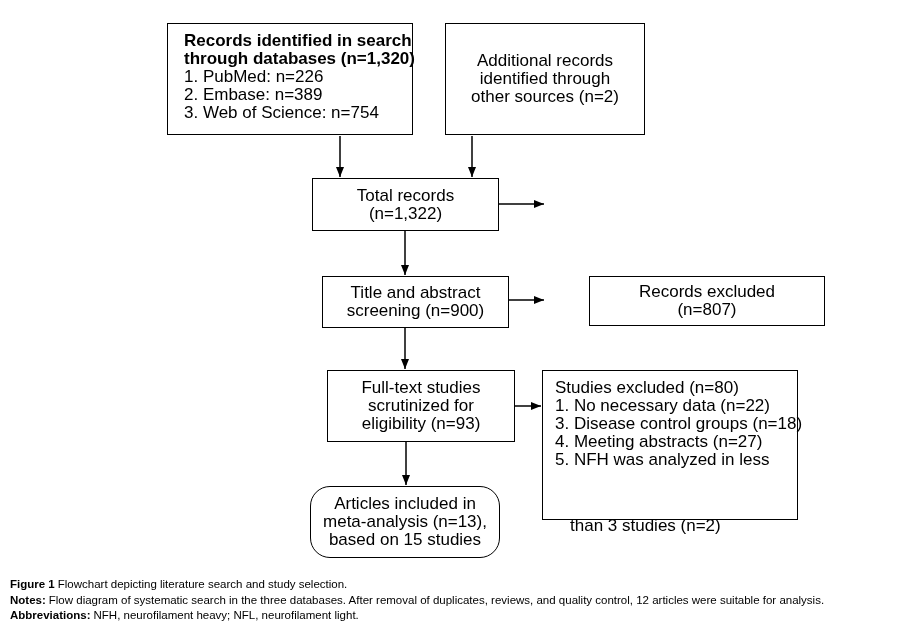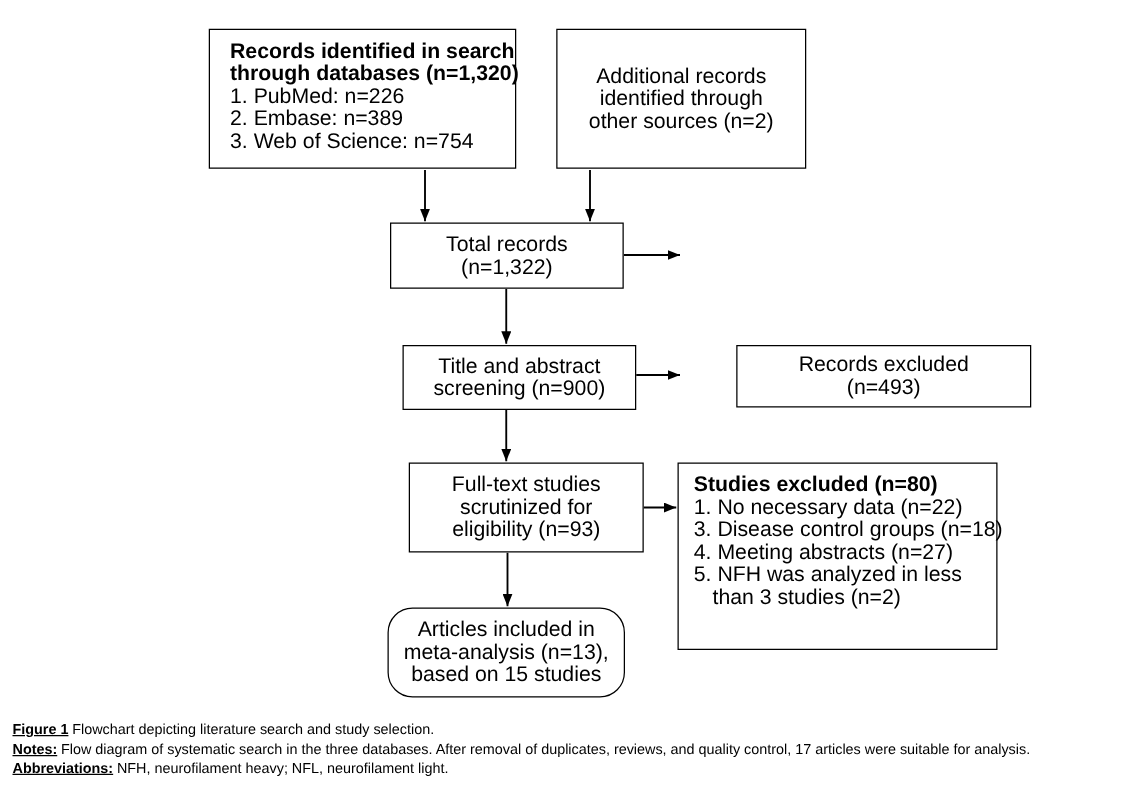--- a/index.html
+++ b/index.html
@@ -56,33 +56,33 @@
   #box-screening    { left: 312px; top: 276px; width: 187px; height: 52px; margin-left: 10px; }
   #box-rec-excluded { left: 545px; top: 276px; width: 236px; height: 50px; margin-left: 44px; }
   #box-fulltext     { left: 311px; top: 370px; width: 188px; height: 72px; margin-left: 16px; }
   #box-articles     { left: 310px; top: 486px; width: 190px; height: 72px; border-radius: 20px; }
 
   
   #box-studies-excluded {
     left: 542px; top: 370px; width: 256px; height: 150px;
     padding: 8px 4px 0 12px;
   }
-  #box-studies-excluded .box-title { font-weight: bold; white-space: nowrap; }
-  #box-studies-excluded .item.cont { padding-left: 15px; }
+  #box-studies-excluded .box-title { font-weight: normal; white-space: nowrap; }
+  #box-studies-excluded .item.cont { padding-left: 15px; margin-top: 48px; }
 
   
   .caption {
     position: absolute;
     left: 10px; top: 577px;
     font-size: 11.5px;
     line-height: 15.5px;
     color: #000;
   }
   .caption .cap-line { white-space: nowrap; }
-  .caption .cap-label { font-weight: bold; margin-right: 3px; text-decoration: underline; }
+  .caption .cap-label { font-weight: bold; margin-right: 3px; }
 </style>
 </head>
 <body>
 
 <div class="stage">
 
   <svg class="arrows" viewBox="0 0 897 633" xmlns="http://www.w3.org/2000/svg">
     <defs>
       <marker id="ah" viewBox="0 0 10 8" refX="10" refY="4" markerWidth="10" markerHeight="8" markerUnits="userSpaceOnUse" orient="auto">
         <path d="M0,0 L10,4 L0,8 Z" fill="#000"></path>
@@ -118,21 +118,21 @@
   </div>
 
 
   <div class="fbox centered" id="box-screening">
     <div class="line">Title and abstract</div>
     <div class="line">screening (n=900)</div>
   </div>
 
   <div class="fbox centered" id="box-rec-excluded">
     <div class="line">Records excluded</div>
-    <div class="line">(n=493)</div>
+    <div class="line">(n=807)</div>
   </div>
 
   <div class="fbox centered" id="box-fulltext">
     <div class="line">Full-text studies</div>
     <div class="line">scrutinized for</div>
     <div class="line">eligibility (n=93)</div>
   </div>
 
   <div class="fbox" id="box-studies-excluded">
     <div class="box-title">Studies excluded (n=80)</div>
@@ -147,20 +147,20 @@
     <div class="line">Articles included in</div>
     <div class="line">meta-analysis (n=13),</div>
     <div class="line">based on 15 studies</div>
   </div>
 
   <div class="caption">
     <div class="cap-line">
       <span class="cap-label">Figure 1</span><span>Flowchart depicting literature search and study selection.</span>
     </div>
     <div class="cap-line">
-      <span class="cap-label">Notes:</span><span>Flow diagram of systematic search in the three databases. After removal of duplicates, reviews, and quality control, 17 articles were suitable for analysis.</span>
+      <span class="cap-label">Notes:</span><span>Flow diagram of systematic search in the three databases. After removal of duplicates, reviews, and quality control, 12 articles were suitable for analysis.</span>
     </div>
     <div class="cap-line">
       <span class="cap-label">Abbreviations:</span><span>NFH, neurofilament heavy; NFL, neurofilament light.</span>
     </div>
   </div>
 
 </div>
 
 </body></html>

